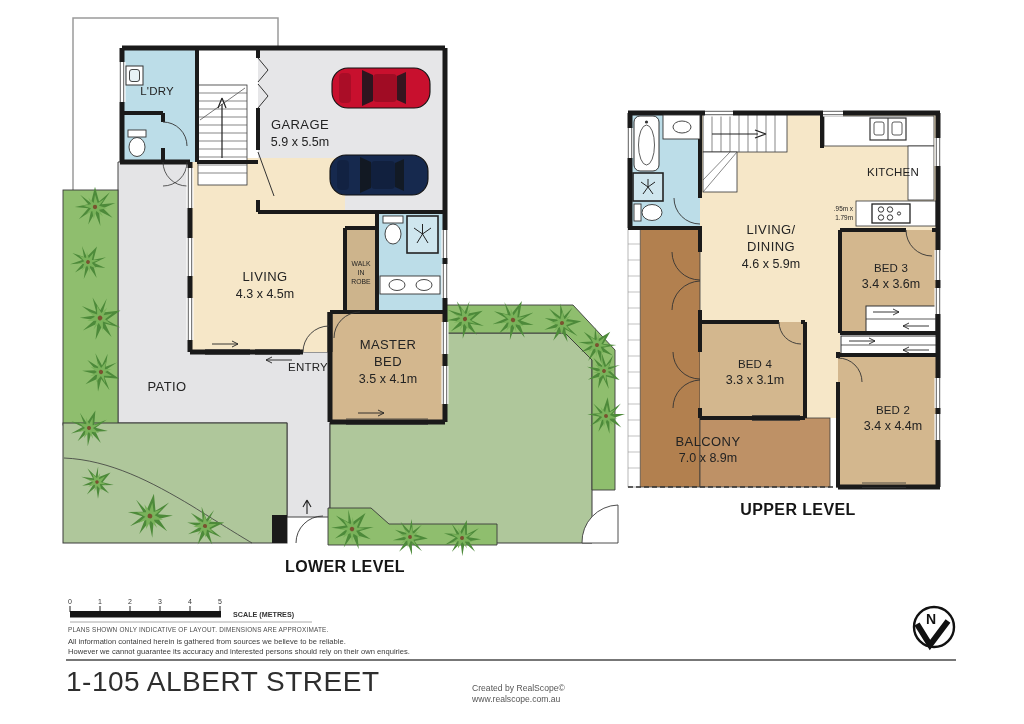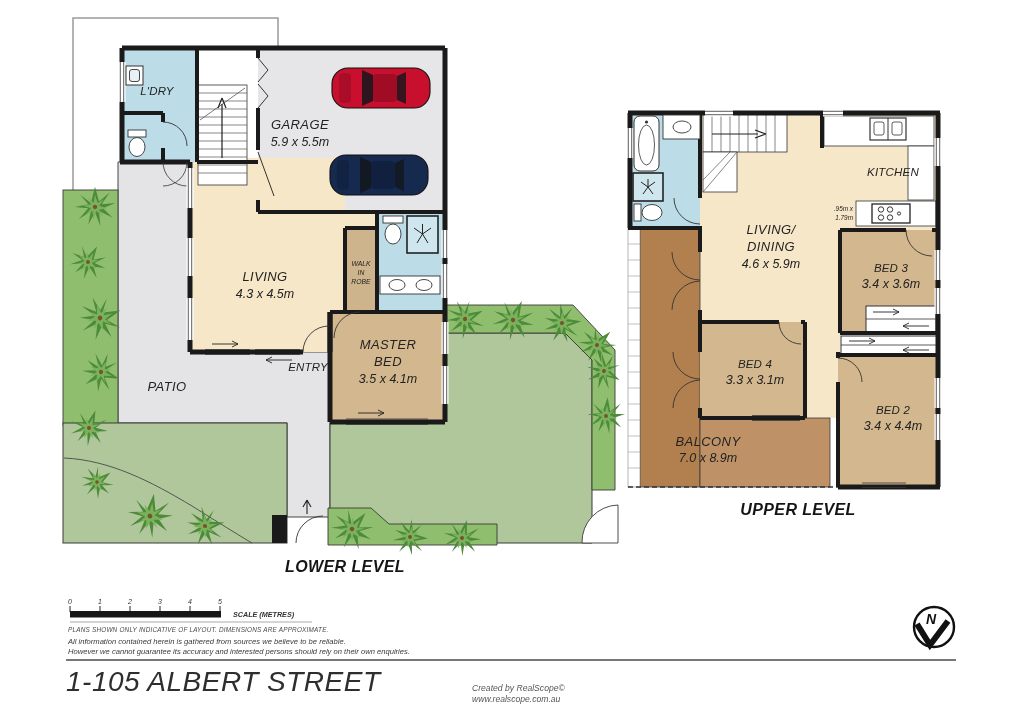--- a/index.html
+++ b/index.html
@@ -1,17 +1,17 @@
 <!DOCTYPE html>
 <html><head>
 <meta charset="utf-8">
 <style>
   html,body{margin:0;padding:0;background:#ffffff;}
   #stage{position:relative;width:1024px;height:724px;background:#ffffff;overflow:hidden;
-         font-family:"Liberation Sans",sans-serif;font-style:italic;}
+         font-family:"Liberation Sans",sans-serif;}
   svg text{font-family:"Liberation Sans",sans-serif;fill:#232323;}
   .room-name{font-size:13px;letter-spacing:.4px;text-anchor:middle;}
   .room-dims{font-size:12.5px;text-anchor:middle;}
   .room-small{font-size:11.5px;letter-spacing:.2px;text-anchor:middle;}
   .tiny{font-size:6.8px;text-anchor:middle;}
   .note{font-size:6.4px;}
   .level-label{font-size:16px;font-weight:bold;letter-spacing:.4px;text-anchor:middle;fill:#151515;}
   .tick-num{font-size:7px;text-anchor:middle;fill:#333;}
   .scale-label{font-size:7.2px;font-weight:bold;fill:#333;}
   .disc1{font-size:6.4px;fill:#4a4a4a;letter-spacing:.2px;}

